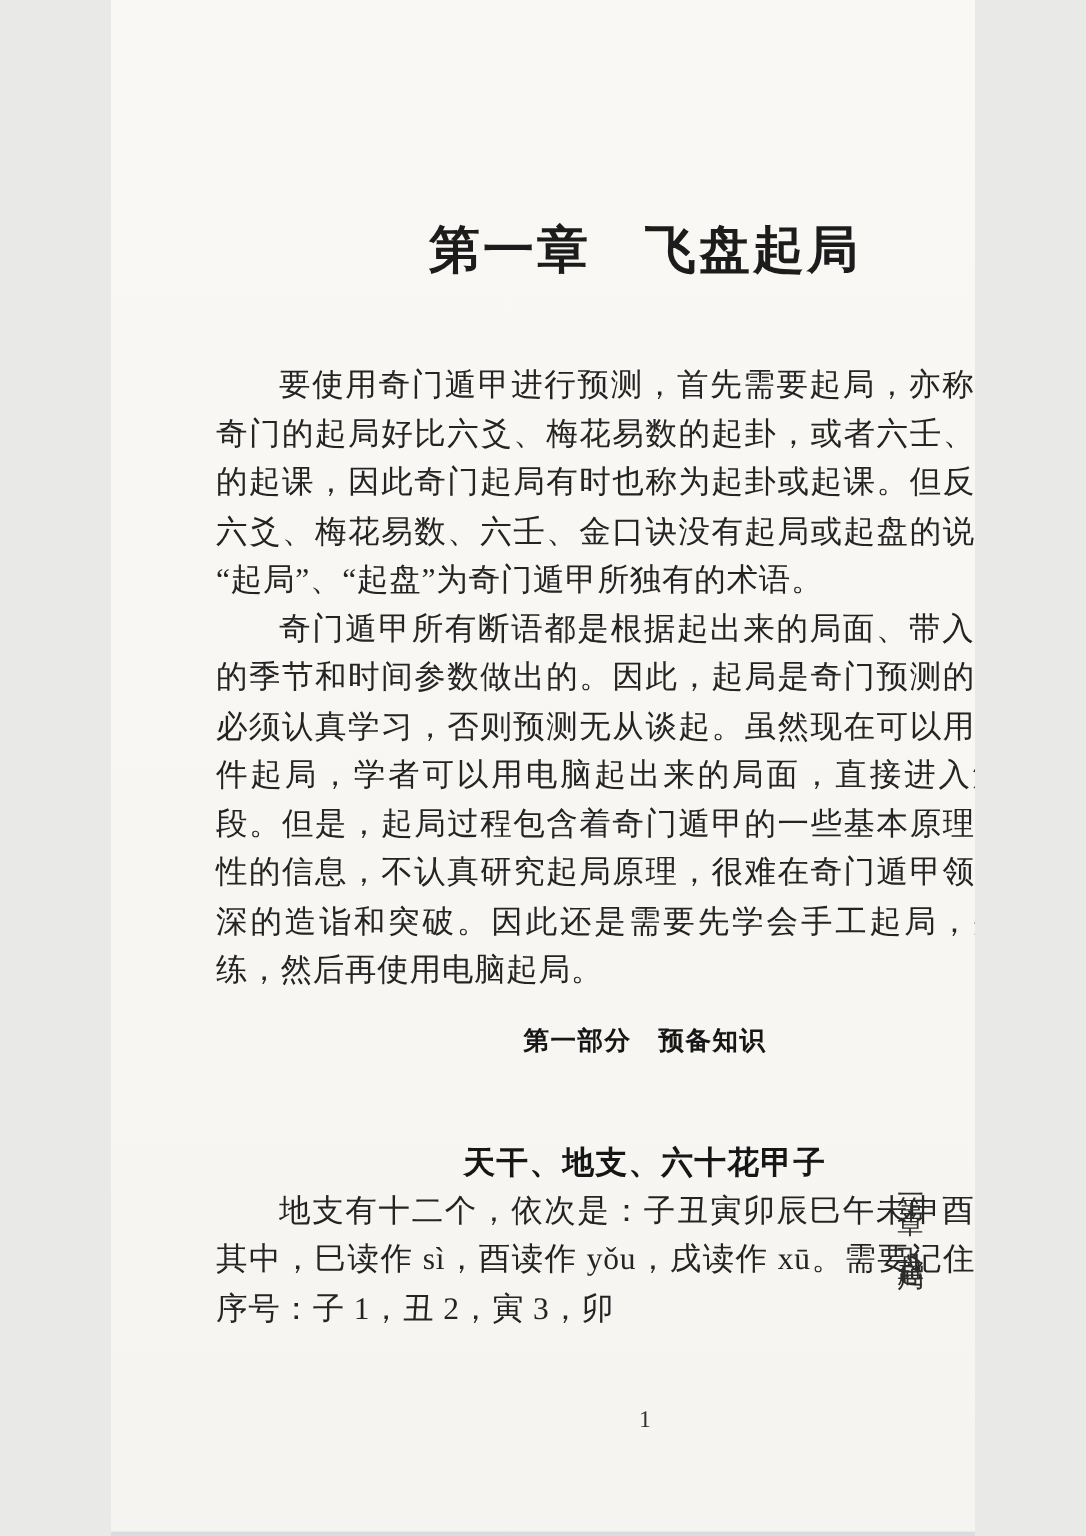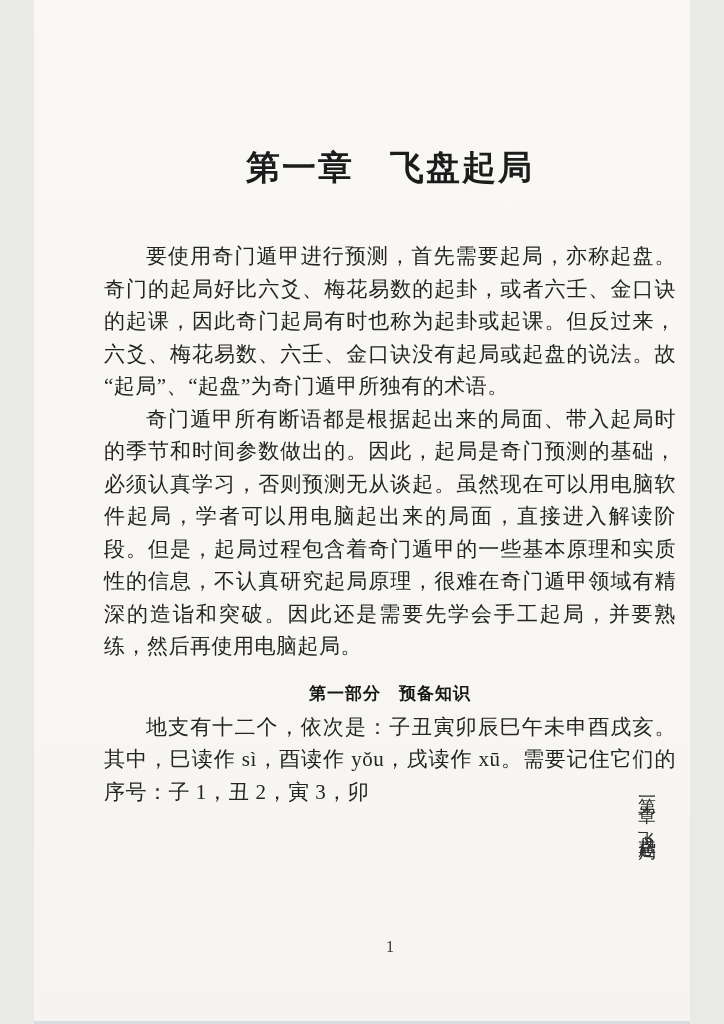--- a/index.html
+++ b/index.html
@@ -1,18 +1,18 @@
 <!DOCTYPE html>
 <html lang="zh"><head>
 <meta charset="utf-8">
 <style>
   html,body { margin:0; padding:0; background:#e9e9e7; }
   .page {
     position: relative;
-    width: 656px;
+    width: 576px;
     height: 1024px;
     margin: 0 auto;
     background: #f8f7f4;
     background-image: linear-gradient(180deg, #f9f8f5 0%, #f7f6f3 70%, #f5f4f1 100%);
     color: #262626;
     font-family: "Liberation Serif", serif;
     overflow: hidden;
     box-sizing: border-box;
   }
   .page::after {            
@@ -98,20 +98,21 @@
 
     <h1 class="chapter-title">第一章　飞盘起局</h1>
 
     <p class="body">要使用奇门遁甲进行预测，首先需要起局，亦称起盘。奇门的起局好比六爻、梅花易数的起卦，或者六壬、金口诀的起课，因此奇门起局有时也称为起卦或起课。但反过来，六爻、梅花易数、六壬、金口诀没有起局或起盘的说法。故“起局”、“起盘”为奇门遁甲所独有的术语。</p>
 
     <p class="body">奇门遁甲所有断语都是根据起出来的局面、带入起局时的季节和时间参数做出的。因此，起局是奇门预测的基础，必须认真学习，否则预测无从谈起。虽然现在可以用电脑软件起局，学者可以用电脑起出来的局面，直接进入解读阶段。但是，起局过程包含着奇门遁甲的一些基本原理和实质性的信息，不认真研究起局原理，很难在奇门遁甲领域有精深的造诣和突破。因此还是需要先学会手工起局，并要熟练，然后再使用电脑起局。</p>
 
 
     <h2 class="section-heading">第一部分　预备知识</h2>
 
+    <h3 class="subsection-heading">天干、地支、六十花甲子</h3>
 
 
     <p class="body">地支有十二个，依次是：子丑寅卯辰巳午未申酉戌亥。其中，巳读作 sì，酉读作 yǒu，戌读作 xū。需要记住它们的序号：子 1，丑 2，寅 3，卯</p>
 
   </div>
 
   <div class="page-number">1</div>
 
   <div class="margin-label">第一章　飞盘起局</div>
 </div>

